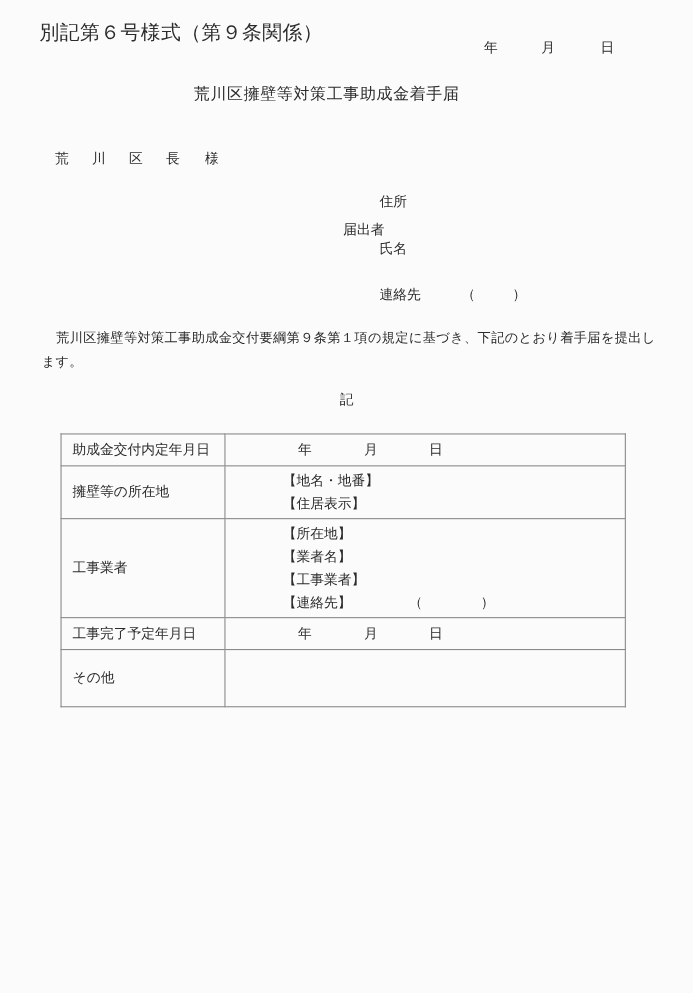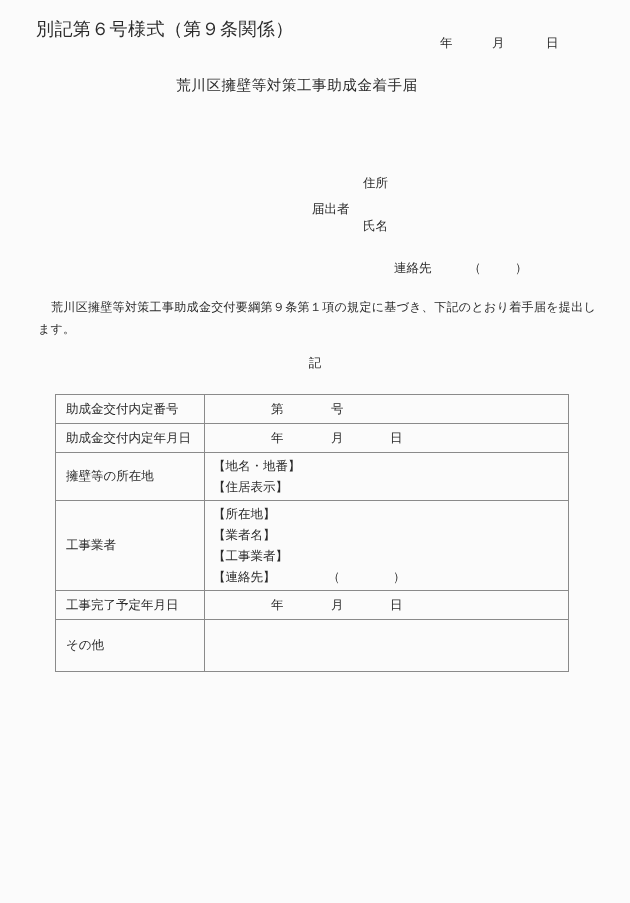--- a/index.html
+++ b/index.html
@@ -73,27 +73,27 @@
     font-size: 12.5px;
   }
   .sub-label {
     position: absolute;
     left: 0px;
     top: 26px;
     white-space: nowrap;
   }
   .sub-field {
     position: absolute;
-    left: 51px;
+    left: 33px;
     white-space: nowrap;
     text-align: right;
   }
   .sub-address { top: 0px; }
   .sub-name    { top: 43px; }
-  .sub-contact { top: 85px; margin-left: 31px; }
+  .sub-contact { top: 85px; }
   .sub-contact .paren-open  { display: inline-block; margin-left: 37px; }
   .sub-contact .paren-close { display: inline-block; margin-left: 34px; }
 
   
   .body-text {
     position: absolute;
     left: 38px;
     top: 296px;
     width: 558px;
     font-size: 12px;
@@ -149,61 +149,56 @@
   .tbl-date .t-d { display: inline-block; width: 20px; }
 
   .tbl-num { padding-left: 58px; white-space: nowrap; }
   .tbl-num .n-dai { display: inline-block; width: 60px; }
   .tbl-num .n-gou { display: inline-block; width: 20px; }
 
   .bracket-list {
     line-height: 21px;
     padding: 3px 0 2px 0;
   }
-  .bracket-list div { white-space: nowrap; }
+  .bracket-list div { white-space: nowrap; margin-left: 44px; }
   .bracket-list .paren-open  { display: inline-block; margin-left: 52px; }
   .bracket-list .paren-close { display: inline-block; margin-left: 53px; }
 </style>
 </head>
 <body>
 
 <div class="page">
 
   <div class="form-code">別記第６号様式（第９条関係）</div>
 
   <div class="date-line">
     <span class="d-y">年</span><span class="d-m">月</span><span class="d-d">日</span>
   </div>
 
   <div class="doc-title">荒川区擁壁等対策工事助成金着手届</div>
 
+  <div class="addressee">
+    <span class="ward">荒 川 区 長</span><span class="hon">様</span>
+  </div>
 
   <div class="submitter">
     <div class="sub-label">届出者</div>
     <div class="sub-field sub-address">住所</div>
     <div class="sub-field sub-name">氏名</div>
     <div class="sub-field sub-contact">
       <span>連絡先</span><span class="paren-open">（</span><span class="paren-close">）</span>
     </div>
   </div>
 
   <div class="body-text">荒川区擁壁等対策工事助成金交付要綱第９条第１項の規定に基づき、下記のとおり着手届を提出します。</div>
 
   <div class="ki-marker">記</div>
 
   <table class="form-table">
     <tbody>
-      <tr class="row-h1">
-        <td class="label-cell">助成金交付内定番号</td>
-        <td class="value-cell">
-          <div class="tbl-num">
-            <span class="n-dai">第</span><span class="n-gou">号</span>
-          </div>
-        </td>
-      </tr>
 
       <tr class="row-h1">
         <td class="label-cell">助成金交付内定年月日</td>
         <td class="value-cell">
           <div class="tbl-date">
             <span class="t-y">年</span><span class="t-m">月</span><span class="t-d">日</span>
           </div>
         </td>
       </tr>
 

